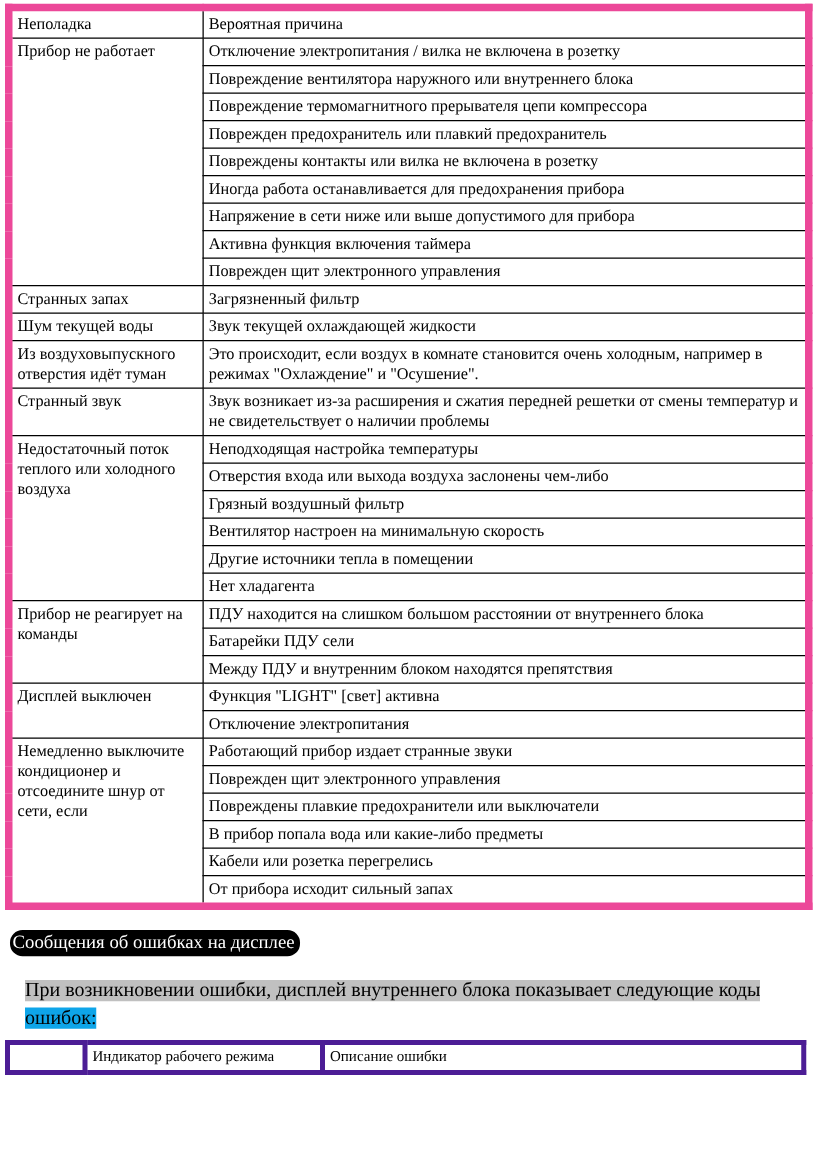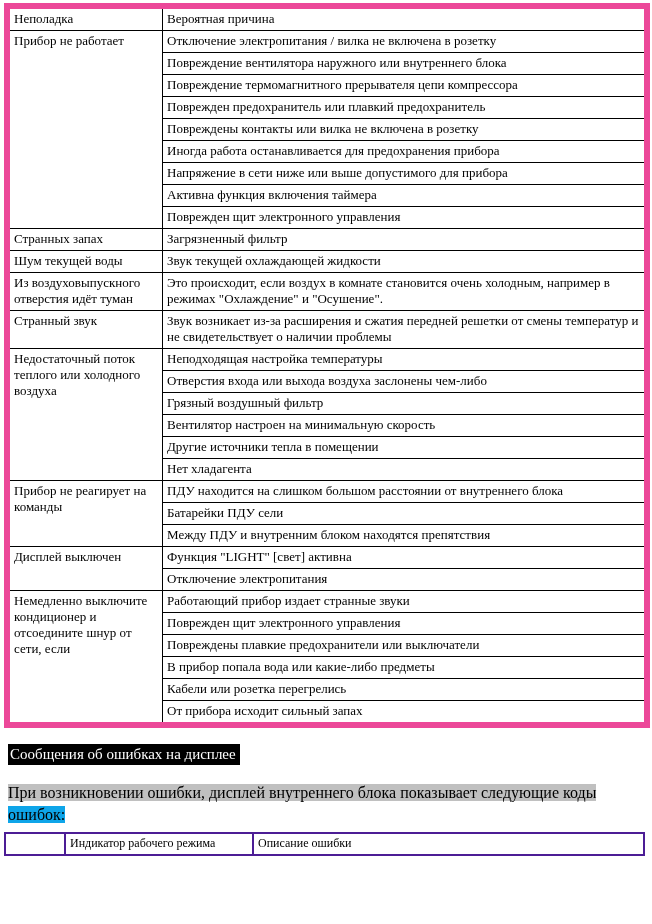--- a/index.html
+++ b/index.html
@@ -46,40 +46,41 @@
     height: 22px;
   }
 
   
   .section-heading {
     display: inline-block;
     margin: 16px 0 0 4px;
     padding: 1px 4px 2px 2px;
     font-size: 15px;
     line-height: 18px;
+    border-radius: 10px;
   }
 
   
   .intro {
-    margin: 17px 0 6px 4px;
+    margin: 17px 0 6px 16px;
     font-size: 16px;
     line-height: 22px;
   }
 
   
   table.error-table {
     border-collapse: collapse;
     table-layout: fixed;
     width: 641px;
     border: 2px solid #000;
     font-size: 12px;
   }
   table.error-table th,
   table.error-table td {
-    border: 2px solid #4c1d95;
+    border: 4px solid #4c1d95;
     padding: 2px 4px 3px 4px;
     vertical-align: top;
     text-align: left;
     font-weight: normal;
     line-height: 15px;
     overflow: hidden;
   }
   table.error-table .code-col   { width: 50px; }
   table.error-table .ind-col    { width: 178px; }
   table.error-table tr { height: 20px; }

